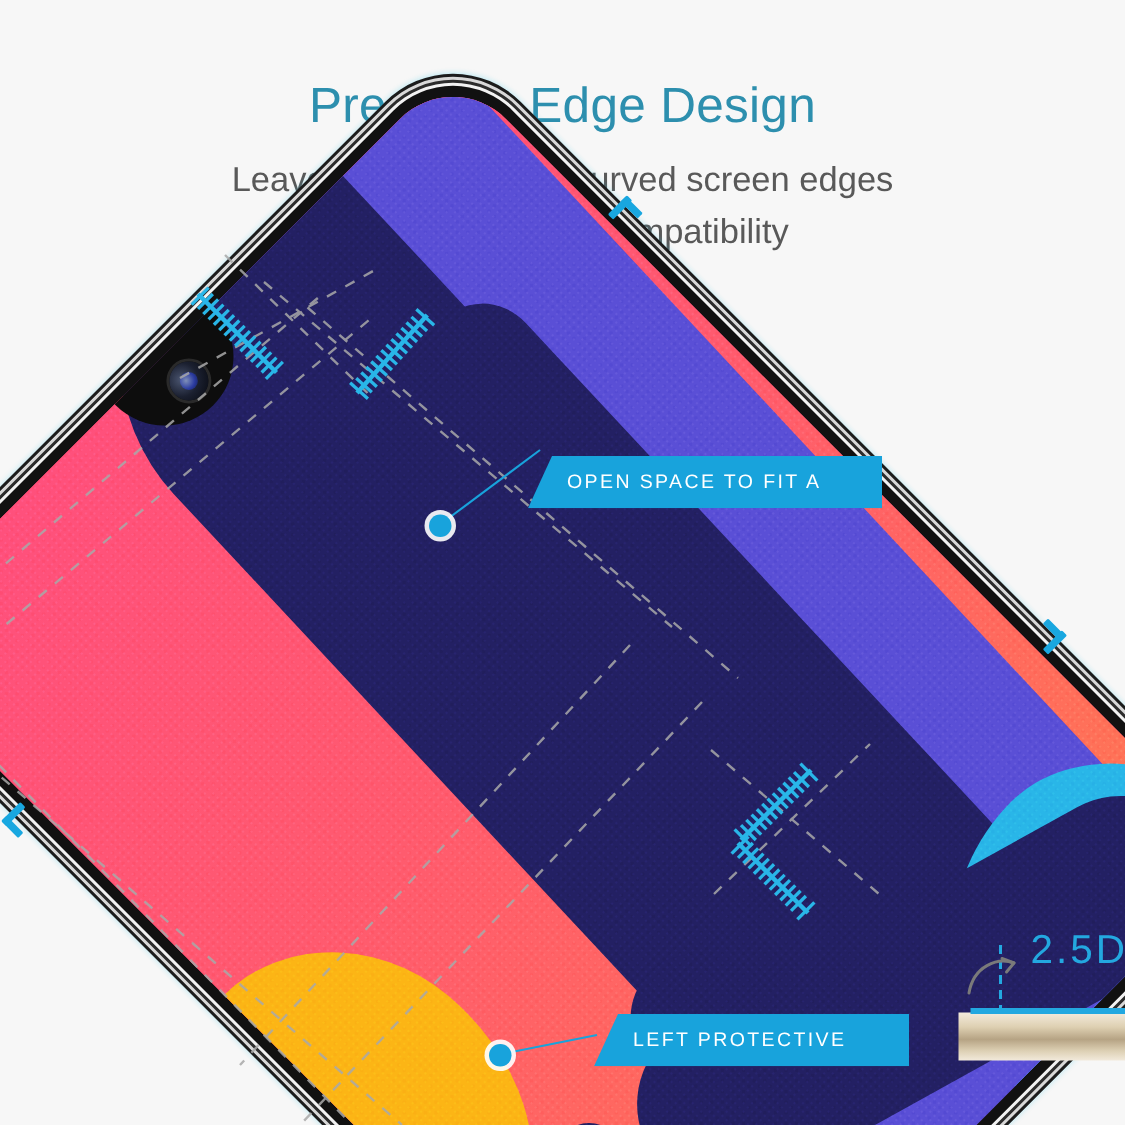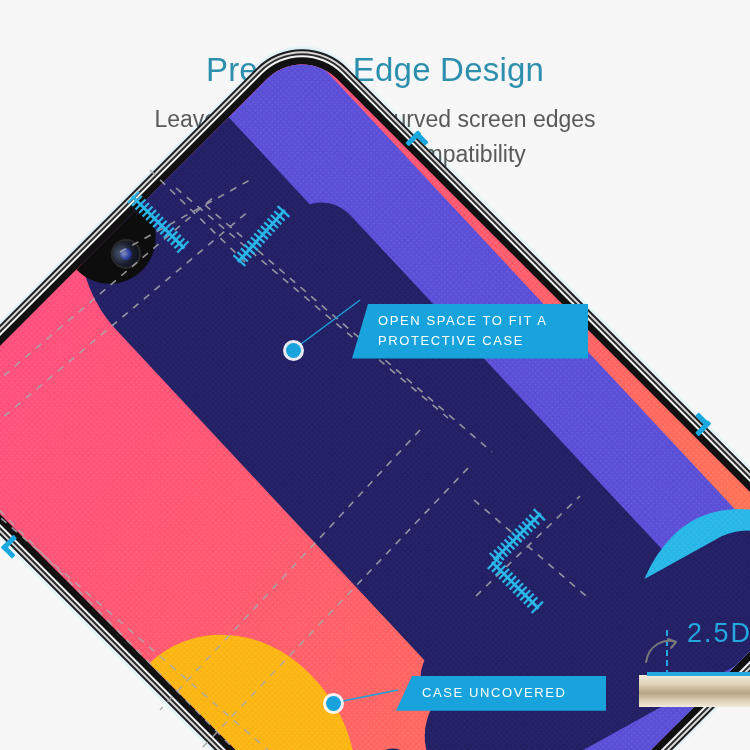--- a/index.html
+++ b/index.html
@@ -357,25 +357,24 @@
 
     <line x1="293" y1="350" x2="360" y2="300" stroke="#18a3dc" stroke-width="1.4"></line>
     <line x1="333" y1="703" x2="398" y2="690" stroke="#18a3dc" stroke-width="1.4"></line>
   </svg>
 
   <div class="anchor" style="left:286px;top:343px;"></div>
   <div class="anchor" style="left:326px;top:696px;"></div>
 
   <div class="callout notch-left co1">
     <span>OPEN SPACE TO FIT A</span>
-    <span>PROTECTIVE CASE</span>
   </div>
 
   <div class="callout notch-left co2">
-    <span>CASE UNCOVERED</span>
+    <span>LEFT PROTECTIVE</span>
   </div>
 
   <div class="d25">
     <div class="d25-bar"></div>
     <div class="d25-hline"></div>
     <div class="d25-vline"></div>
     <div class="d25-dash"></div>
     <svg class="d25-arrow" width="40" height="34" viewBox="0 0 40 34">
       <path d="M3 28 C6 10, 22 4, 33 8" stroke="#7a7a7a" stroke-width="2" fill="none" stroke-linecap="round"></path>
       <path d="M33 8 L25 5 M33 8 L28 14" stroke="#7a7a7a" stroke-width="2" fill="none" stroke-linecap="round"></path>

